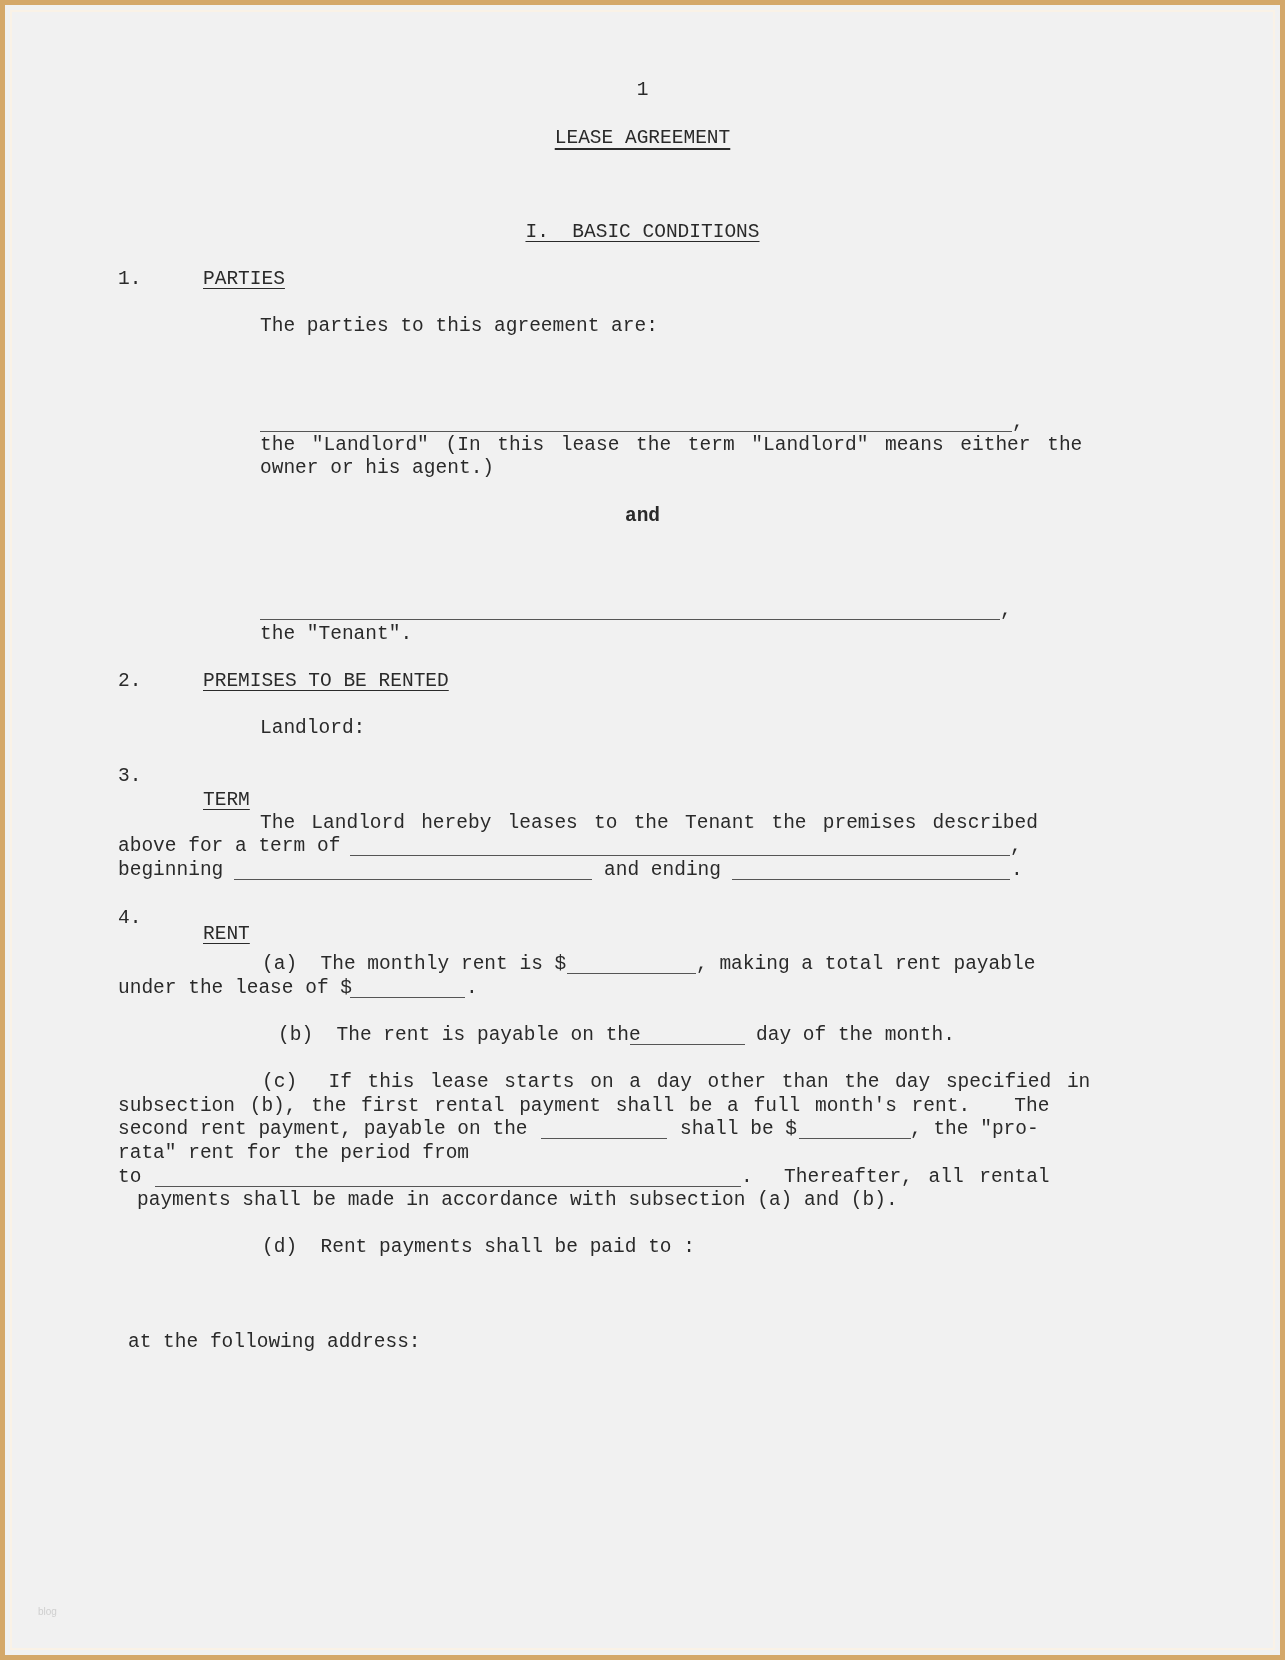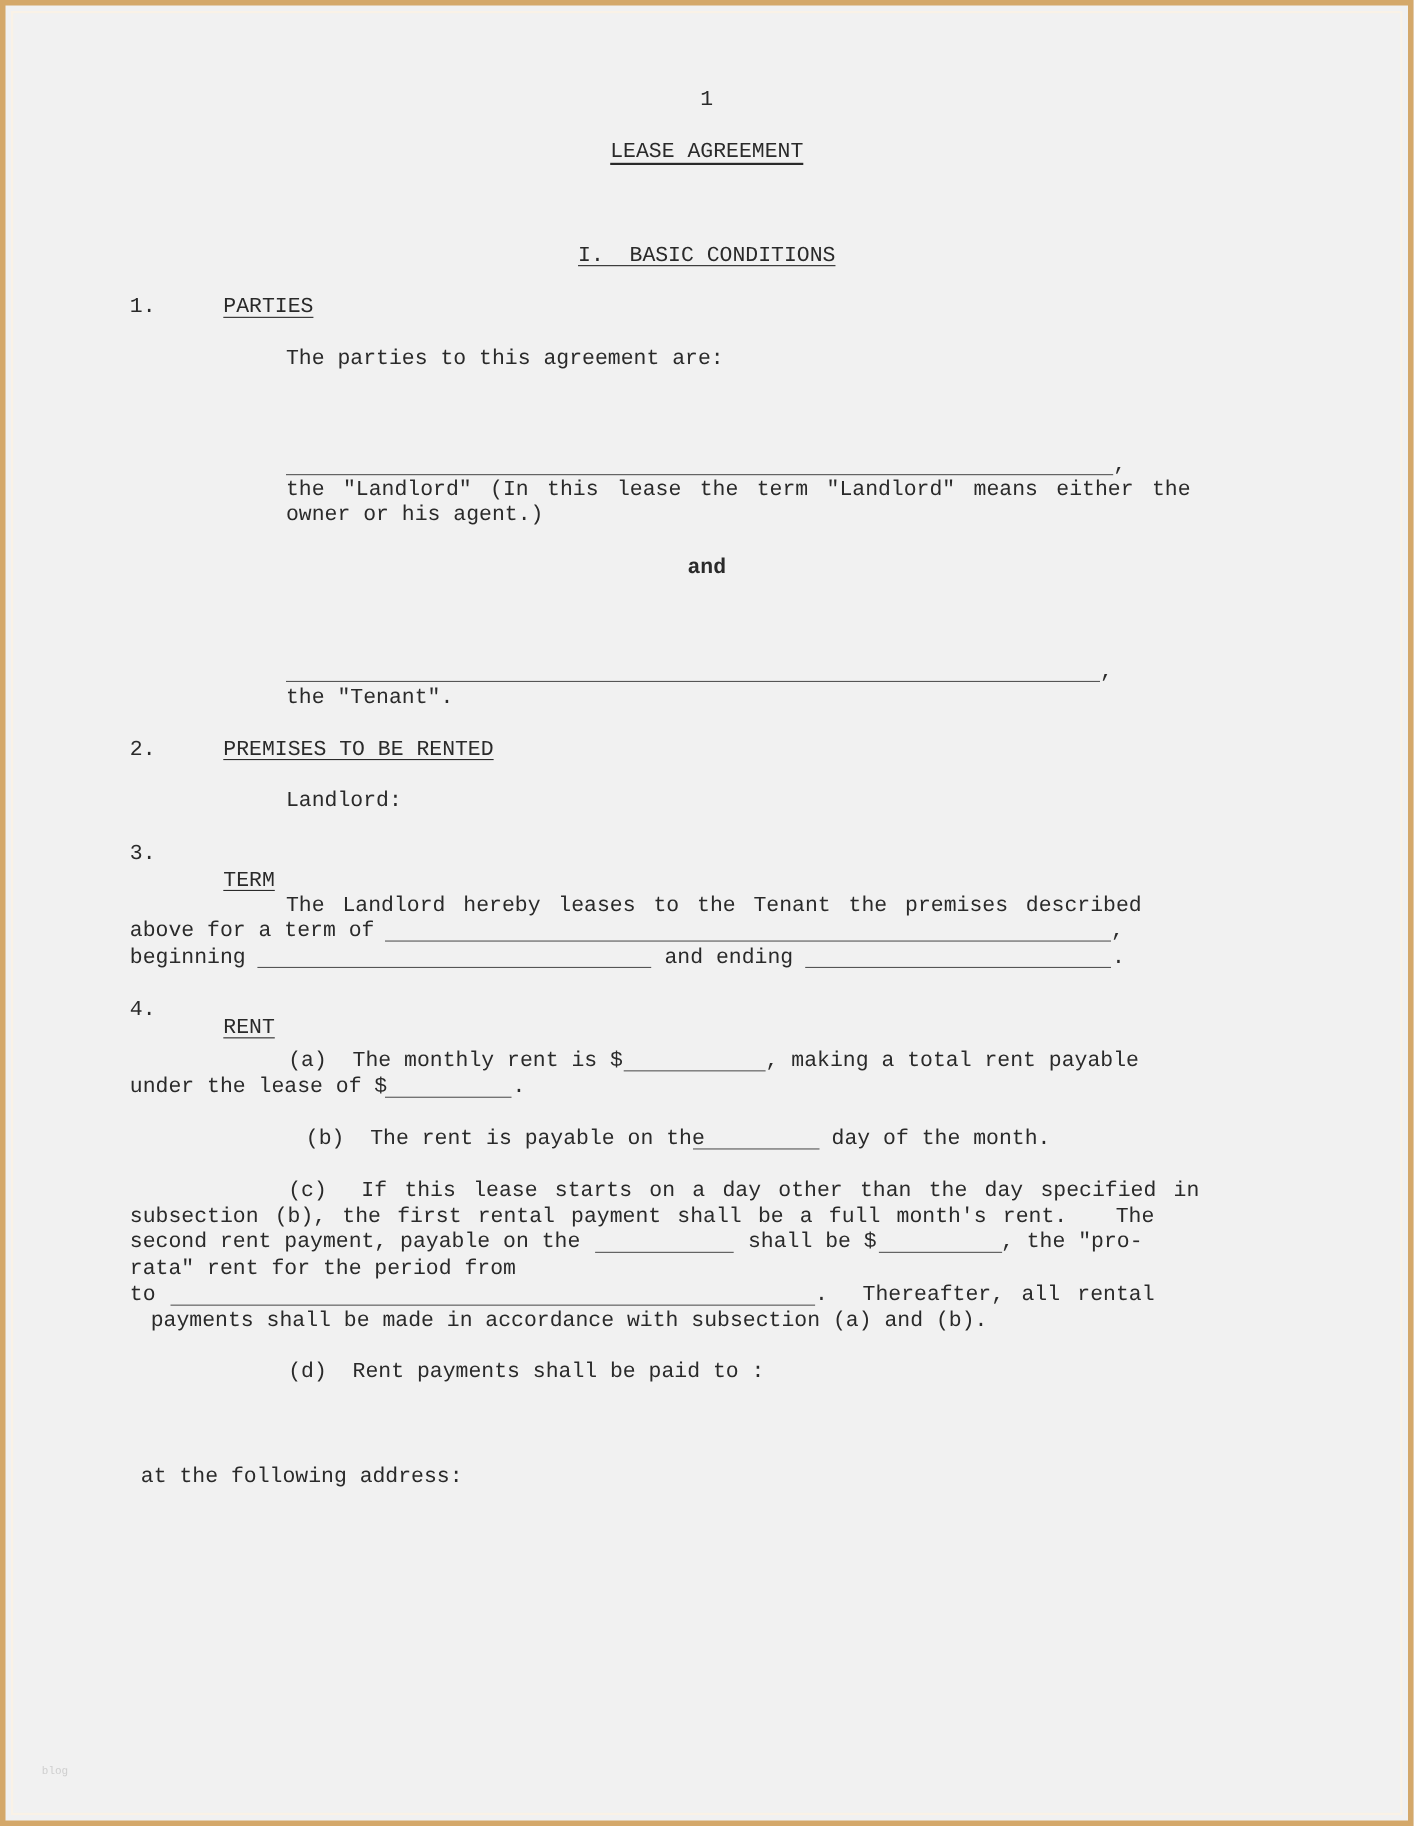--- a/index.html
+++ b/index.html
@@ -54,21 +54,21 @@
     text-underline-offset: 5px;
   }
   .hr {
     position: absolute;
     border-top: 1.5px solid #555;
     height: 0;
   }
   .watermark {
     position: absolute;
     left: 38px; top: 1606px;
-    font-family: Liberation Mono, monospace;
+    font-family: Liberation Sans, sans-serif;
     font-size: 10px;
     color: #cfcfcf;
   }
 </style>
 </head>
 <body>
 
 <div class="frame">
   <div class="frame-inner"></div>
 </div>

